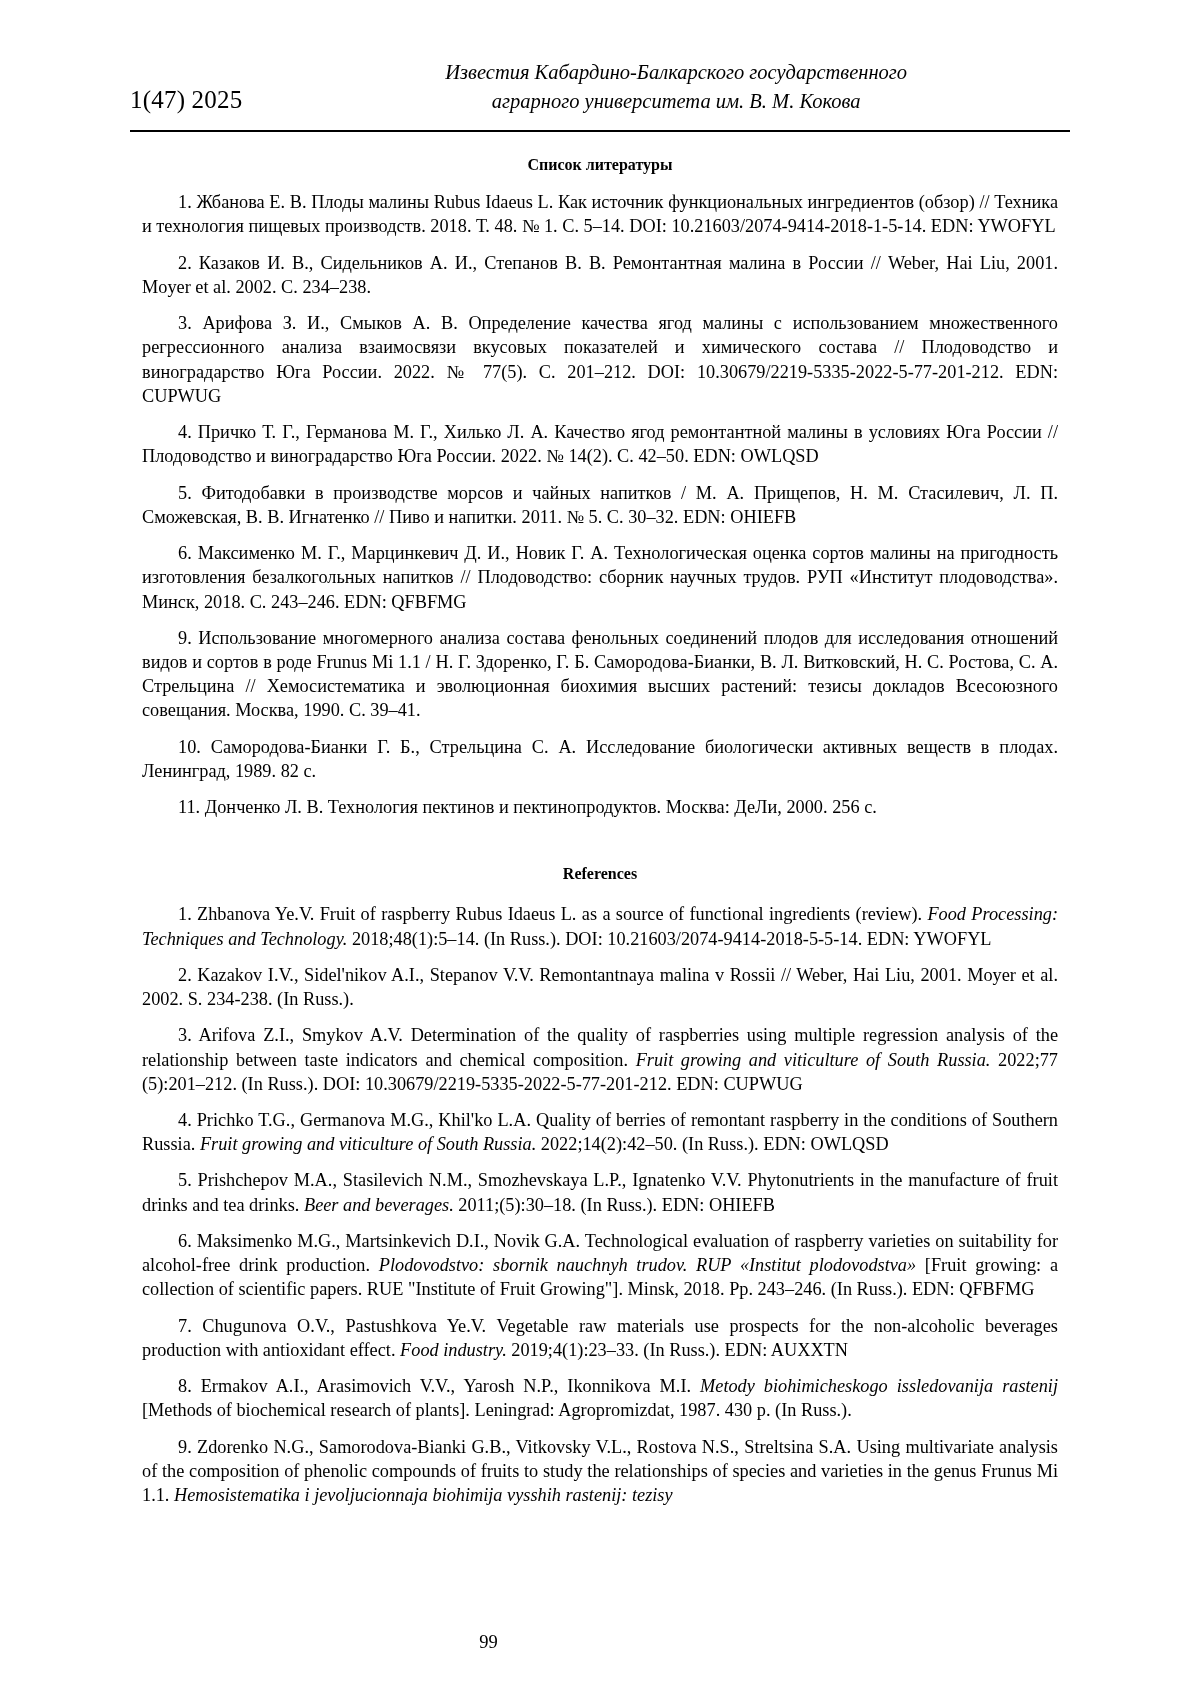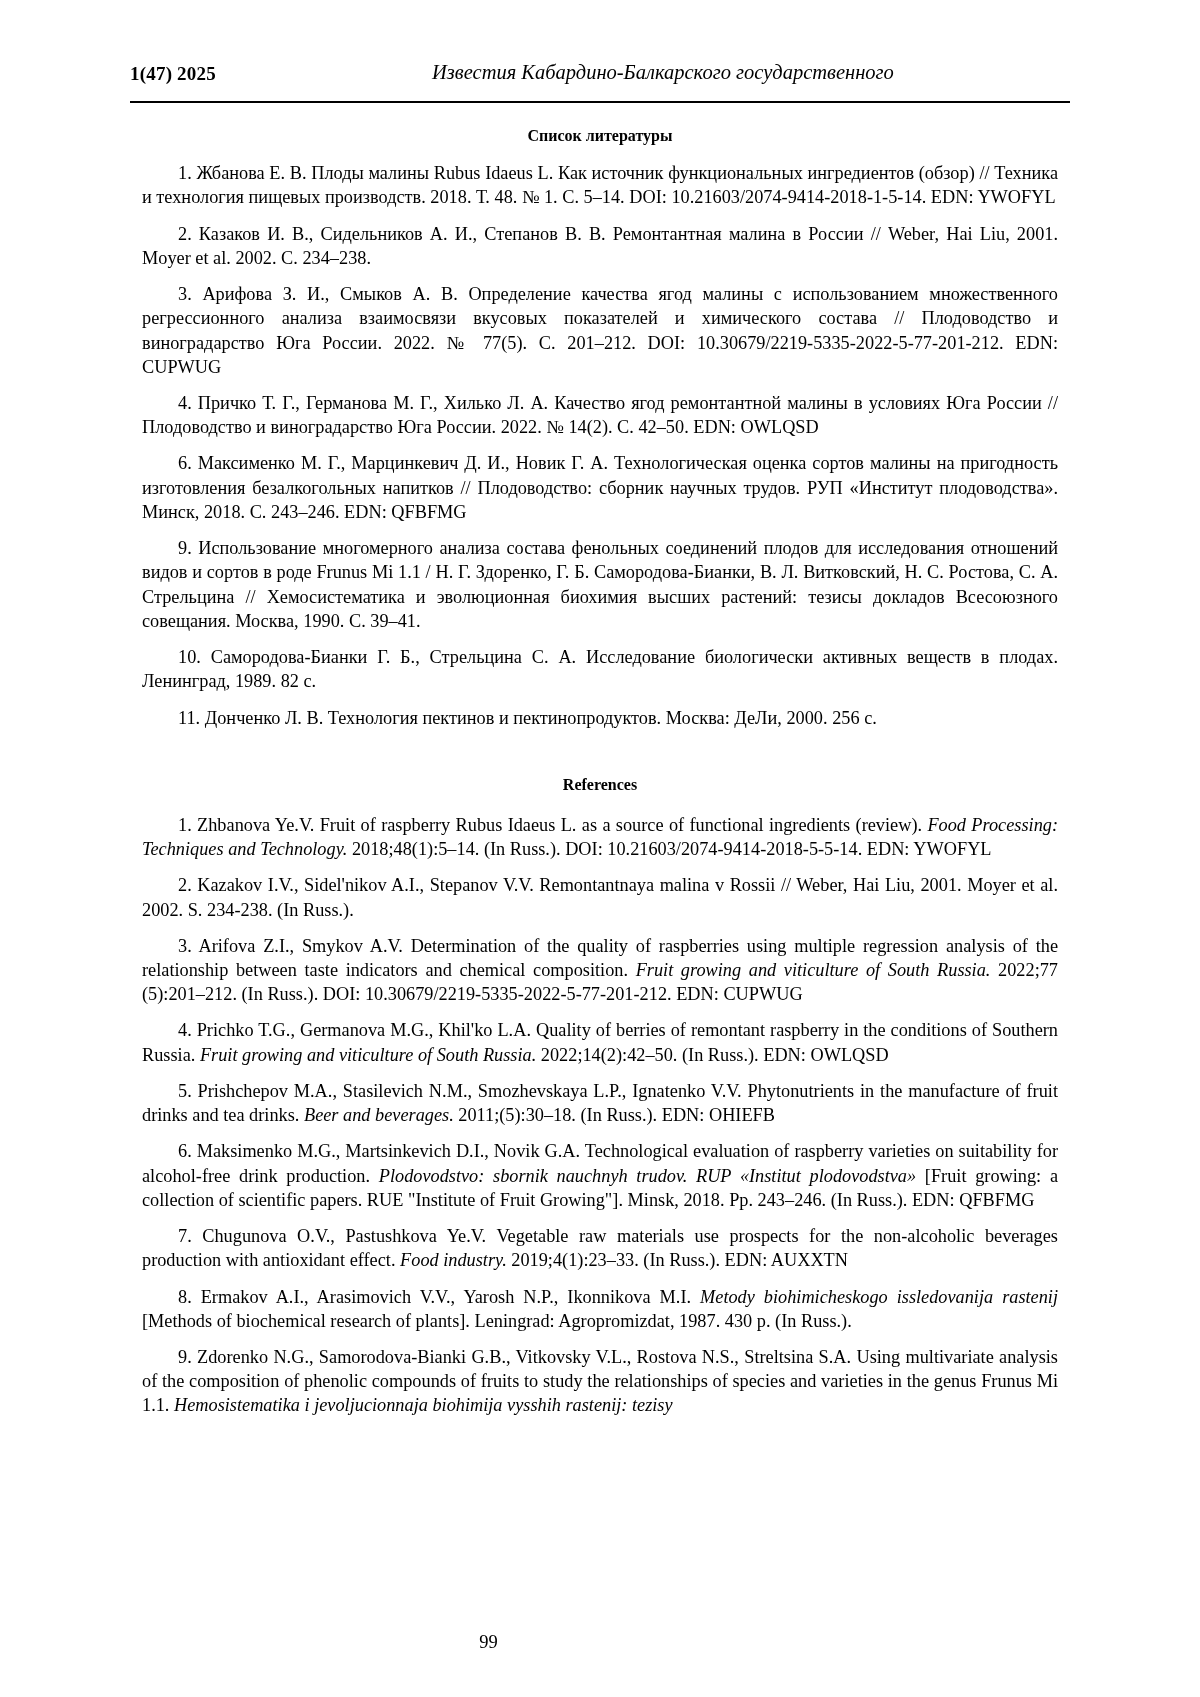--- a/index.html
+++ b/index.html
@@ -22,22 +22,22 @@
     padding: 58px 130px 0 130px;
   }
   
   .header {
     display: flex;
     align-items: flex-end;
     justify-content: space-between;
     padding-bottom: 10px;
   }
   .header-issue {
-    font-size: 19px;
-    font-weight: bold;
+    font-size: 25px;
+    font-weight: normal;
     letter-spacing: 0.2px;
     white-space: nowrap;
     padding-bottom: 2px;
   }
   .header-title {
     text-align: center;
     font-size: 20.5px;
     line-height: 1.42;
     flex: 1;
     padding-left: 40px;
@@ -86,31 +86,33 @@
 </style>
 </head>
 <body>
 
 <div class="page">
 
   <div class="header">
     <div class="header-issue">1(47) 2025</div>
     <div class="header-title">
       <div>Известия Кабардино-Балкарского государственного</div>
+      <div>аграрного университета им. В. М. Кокова</div>
     </div>
   </div>
   <div class="header-rule"></div>
 
   <div class="section-title">Список литературы</div>
 
   <div id="ru-list">
       <p class="entry">1. Жбанова Е. В. Плоды малины Rubus Idaeus L. Как источник функциональных ингредиентов (обзор) // Техника и технология пищевых производств. 2018. Т. 48. № 1. С. 5–14. DOI: 10.21603/2074-9414-2018-1-5-14. EDN: YWOFYL</p>
       <p class="entry">2. Казаков И. В., Сидельников А. И., Степанов В. В. Ремонтантная малина в России // Weber, Hai Liu, 2001. Moyer et al. 2002. С. 234–238.</p>
       <p class="entry">3. Арифова З. И., Смыков А. В. Определение качества ягод малины с использованием множественного регрессионного анализа взаимосвязи вкусовых показателей и химического состава // Плодоводство и виноградарство Юга России. 2022. № 77(5). С. 201–212. DOI: 10.30679/2219-5335-2022-5-77-201-212. EDN: CUPWUG</p>
       <p class="entry">4. Причко Т. Г., Германова М. Г., Хилько Л. А. Качество ягод ремонтантной малины в условиях Юга России // Плодоводство и виноградарство Юга России. 2022. № 14(2). С. 42–50. EDN: OWLQSD</p>
+      <p class="entry">5. Фитодобавки в производстве морсов и чайных напитков / М. А. Прищепов, Н. М. Стасилевич, Л. П. Сможевская, В. В. Игнатенко // Пиво и напитки. 2011. № 5. С. 30–32. EDN: OHIEFB</p>
       <p class="entry">6. Максименко М. Г., Марцинкевич Д. И., Новик Г. А. Технологическая оценка сортов малины на пригодность изготовления безалкогольных напитков // Плодоводство: сборник научных трудов. РУП «Институт плодоводства». Минск, 2018. С. 243–246. EDN: QFBFMG</p>
       <p class="entry">9. Использование многомерного анализа состава фенольных соединений плодов для исследования отношений видов и сортов в роде Frunus Mi 1.1 / Н. Г. Здоренко, Г. Б. Самородова-Бианки, В. Л. Витковский, Н. С. Ростова, С. А. Стрельцина // Хемосистематика и эволюционная биохимия высших растений: тезисы докладов Всесоюзного совещания. Москва, 1990. С. 39–41.</p>
       <p class="entry">10. Самородова-Бианки Г. Б., Стрельцина С. А. Исследование биологически активных веществ в плодах. Ленинград, 1989. 82 с.</p>
       <p class="entry">11. Донченко Л. В. Технология пектинов и пектинопродуктов. Москва: ДеЛи, 2000. 256 с.</p>
     </div>
 
   <div class="section-title ref-en">References</div>
 
   <div id="en-list">
       <p class="entry"><span>1. Zhbanova Ye.V. Fruit of raspberry Rubus Idaeus L. as a source of functional ingredients (review). </span><span class="it">Food Processing: Techniques and Technology.</span><span> 2018;48(1):5–14. (In Russ.). DOI: 10.21603/2074-9414-2018-5-5-14. EDN: YWOFYL</span></p>

